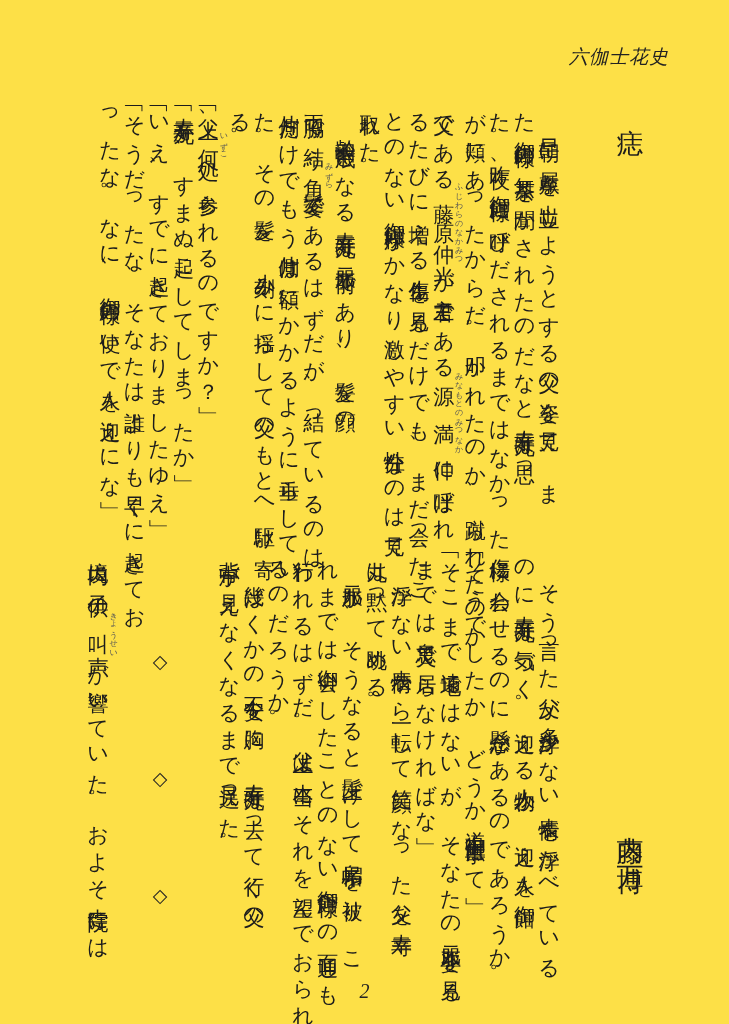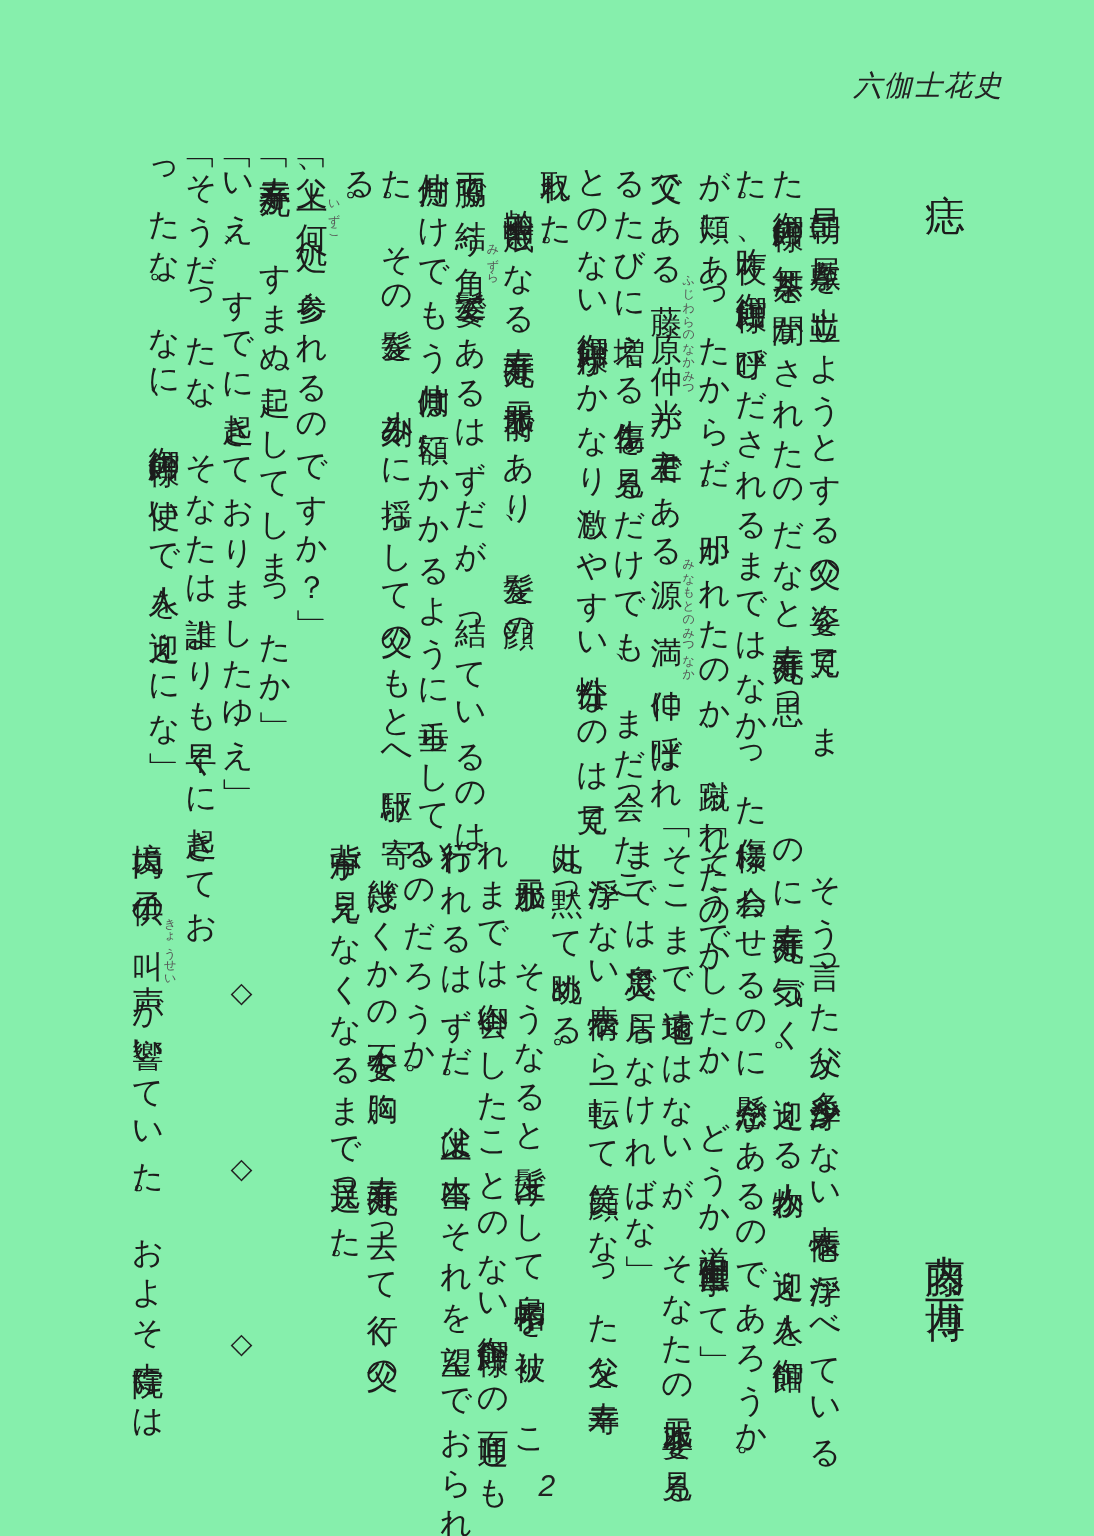--- a/index.html
+++ b/index.html
@@ -1,20 +1,20 @@
 <!DOCTYPE html>
 <html><head>
 <meta charset="utf-8">
 <style>
   html, body { margin: 0; padding: 0; background: #ffffff; }
   body { width: 729px; height: 1024px; position: relative; overflow: hidden; }
   .page {
     position: absolute; left: 0; top: 0; width: 729px; height: 1024px;
-    background: #86efac; color: #1a1a1a;
-    font-family: Liberation Sans, sans-serif;
+    background: #fde047; color: #1a1a1a;
+    font-family: Liberation Serif, serif;
   }
   .header {
     position: absolute; top: 44px; right: 60px;
     font-size: 19px; font-style: italic; letter-spacing: 1px; color: #222;
   }
   .vblock {
     position: absolute; writing-mode: vertical-rl; -webkit-writing-mode: vertical-rl;
     font-size: 21px; line-height: 24.6px; letter-spacing: 3px; color: #1c1c1c;
     white-space: nowrap;
   }

